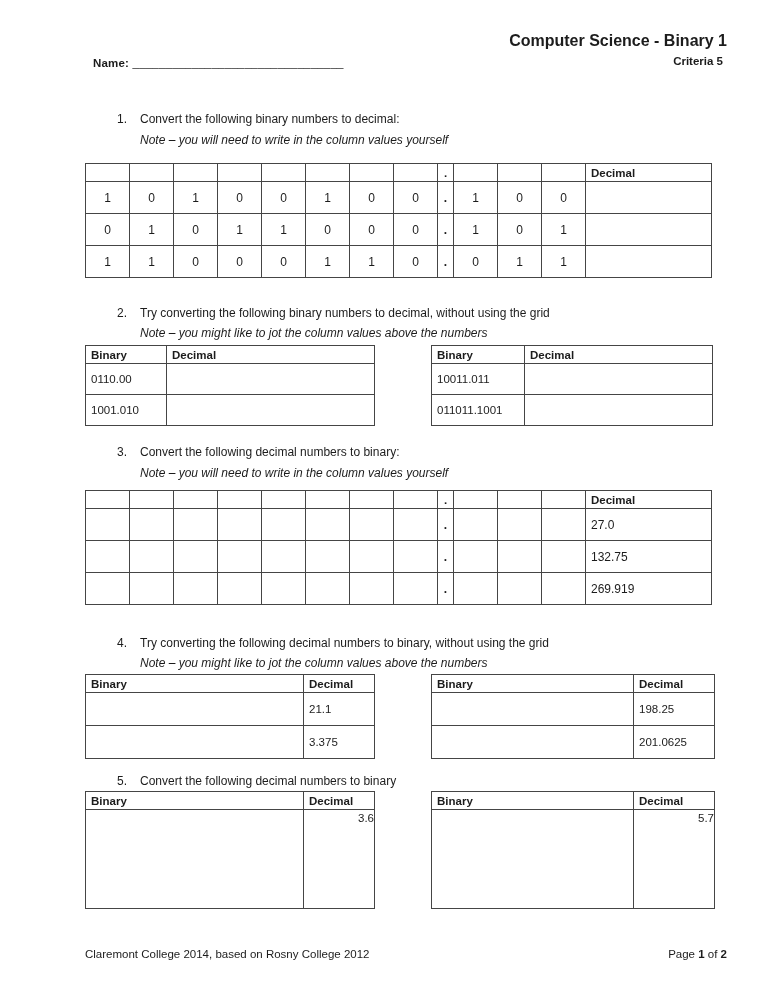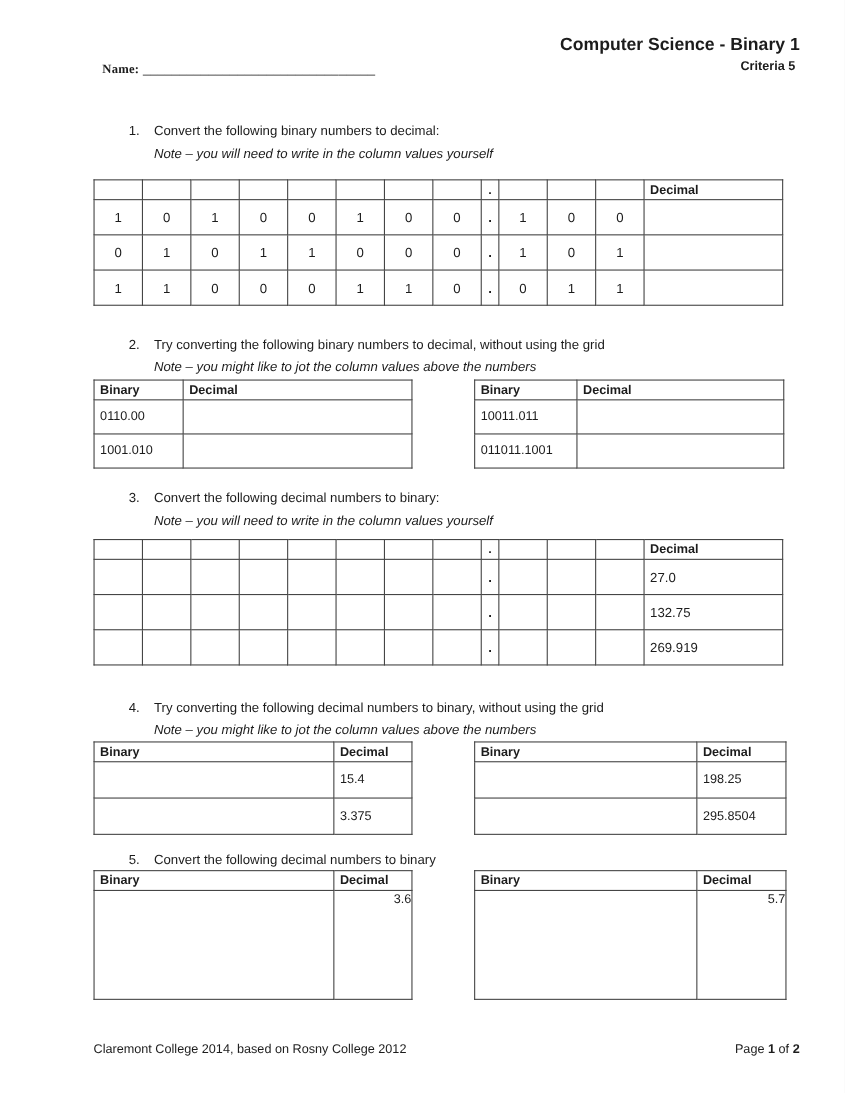--- a/index.html
+++ b/index.html
@@ -12,21 +12,21 @@
     color:#1c1c1c;
     overflow:hidden;
     padding-left:43px;
   }
   .abs{position:absolute;}
   .bold{font-weight:bold;}
 
   .doc-title{font-size:16px;font-weight:bold;text-align:right;}
   .criteria{font-size:11.5px;font-weight:bold;text-align:right;}
   .name-row{font-size:11.5px;letter-spacing:.2px;}
-  .name-row .lbl{font-weight:bold;font-family:Liberation Serif, serif;}
+  .name-row .lbl{font-weight:bold;}
 
   .q-line{font-size:12px;}
   .q-num{display:inline-block;width:23px;}
   .q-note{font-size:12px;font-style:italic;}
 
   table{border-collapse:collapse;table-layout:fixed;}
   td{border:1px solid #454545;padding:0;font-size:11.5px;overflow:hidden;white-space:nowrap;}
 
   
   .bin-grid{width:627px;}
@@ -274,21 +274,21 @@
         <col style="width:218px">
         <col>
       </colgroup>
     <tbody>
         <tr class="hrow">
       <td>Binary</td>
       <td>Decimal</td>
     </tr>
     <tr class="drow32">
       <td></td>
-      <td>15.4</td>
+      <td>21.1</td>
     </tr>
     <tr class="drow32">
       <td></td>
       <td>3.375</td>
     </tr>
   </tbody>
     </table>
 
   <table class="abs vt" style="top:674px;left:431px;width:284px;">
     <colgroup>
@@ -299,21 +299,21 @@
         <tr class="hrow">
       <td>Binary</td>
       <td>Decimal</td>
     </tr>
     <tr class="drow32">
       <td></td>
       <td>198.25</td>
     </tr>
     <tr class="drow32">
       <td></td>
-      <td>295.8504</td>
+      <td>201.0625</td>
     </tr>
   </tbody>
     </table>
 
   <div class="abs q-line" style="top:774px;left:117px;"><span class="q-num">5.</span><span>Convert the following decimal numbers to binary</span></div>
 
   <table class="abs vt" style="top:791px;left:85px;width:290px;">
     <colgroup>
         <col style="width:218px">
         <col>

